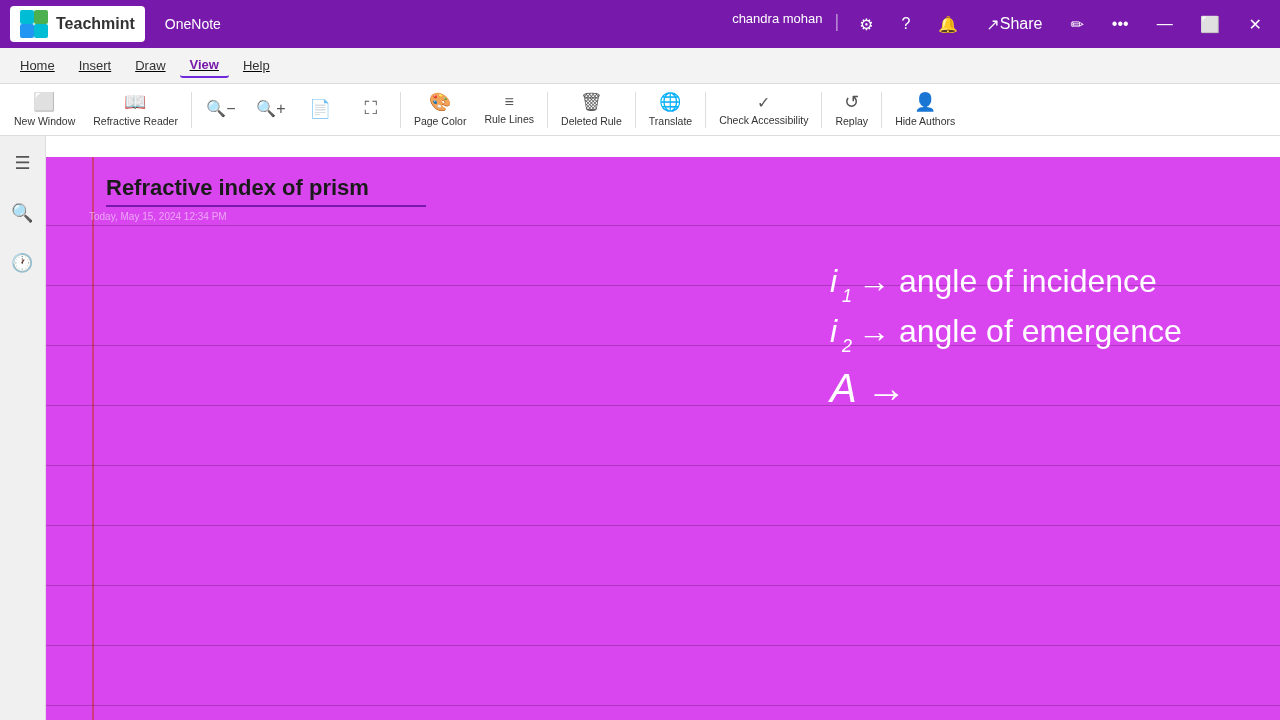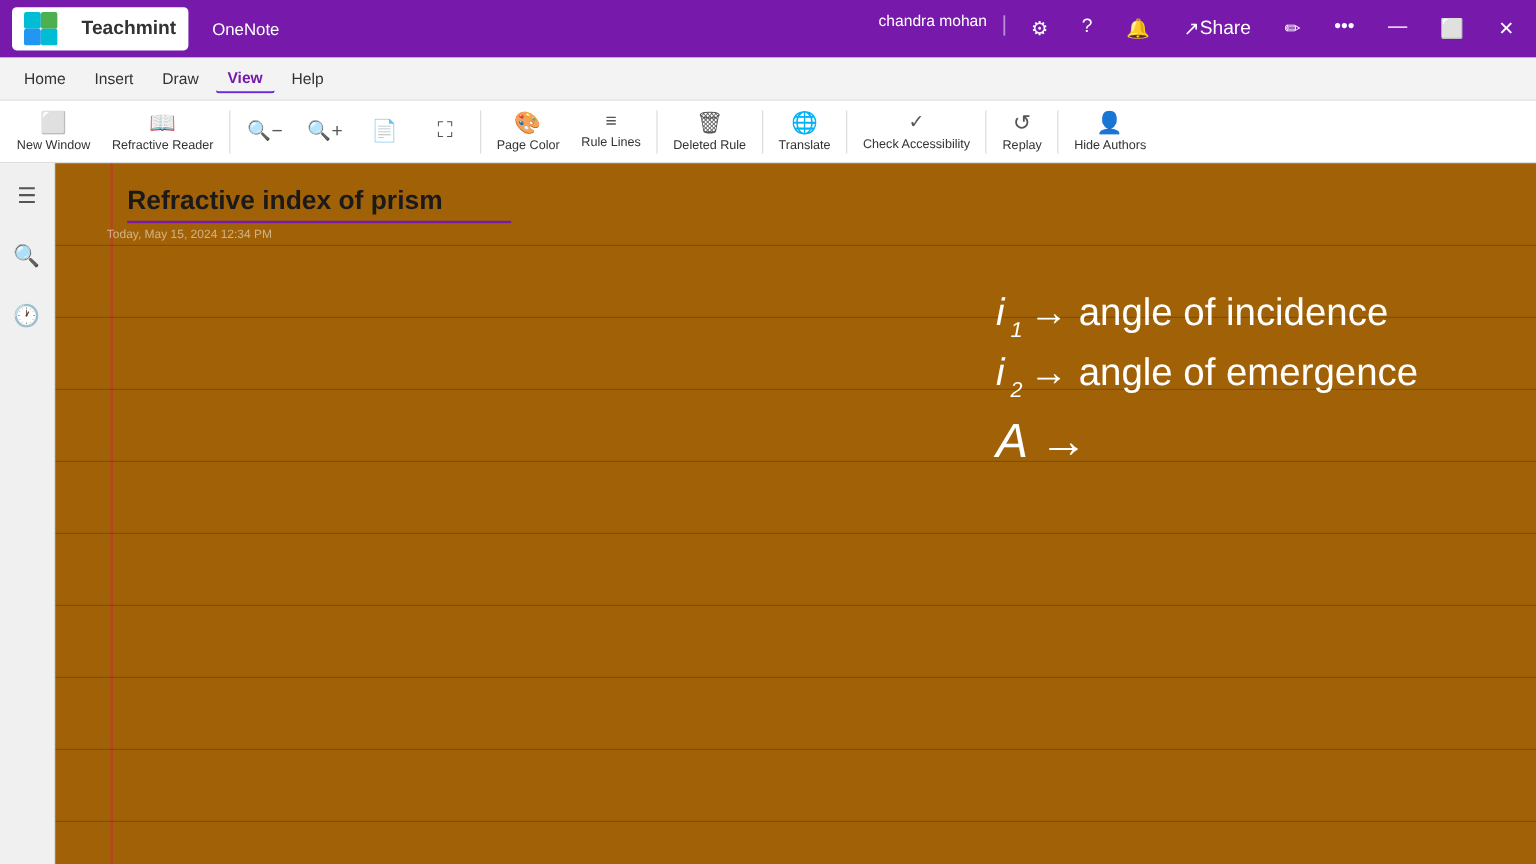--- a/index.html
+++ b/index.html
@@ -10,21 +10,21 @@
       display: flex;
       align-items: center;
       background: #7719aa;
       height: 48px;
       padding: 0 10px;
       color: white;
     }
     .logo-area {
       display: flex;
       align-items: center;
-      gap: 20px;
+      gap: 8px;
       background: white;
       padding: 16px 10px;
       border-radius: 4px;
       margin-right: 20px;
       height: 36px;
     }
     .logo-icon {
       width: 28px;
       height: 28px;
     }
@@ -67,20 +67,21 @@
 
     
     .menu-bar {
       display: flex;
       align-items: center;
       background: #f3f3f3;
       height: 36px;
       padding: 0 10px;
       gap: 4px;
       border-bottom: 1px solid #ddd;
+      text-decoration: underline;
     }
     .menu-item {
       padding: 4px 10px;
       font-size: 13px;
       cursor: pointer;
       border-radius: 3px;
       color: #333;
       background: none;
       border: none;
     }
@@ -152,23 +153,24 @@
       font-size: 18px;
       color: #555;
       cursor: pointer;
       padding: 6px;
       border-radius: 3px;
     }
 
     
     .content-area {
       flex: 1;
-      background: #a16207;
+      background: #d946ef;
       position: relative;
       overflow: hidden;
+      margin-top: 21px;
     }
 
     
     .ruled-lines {
       position: absolute;
       top: 0;
       left: 0;
       right: 0;
       bottom: 0;
     }

